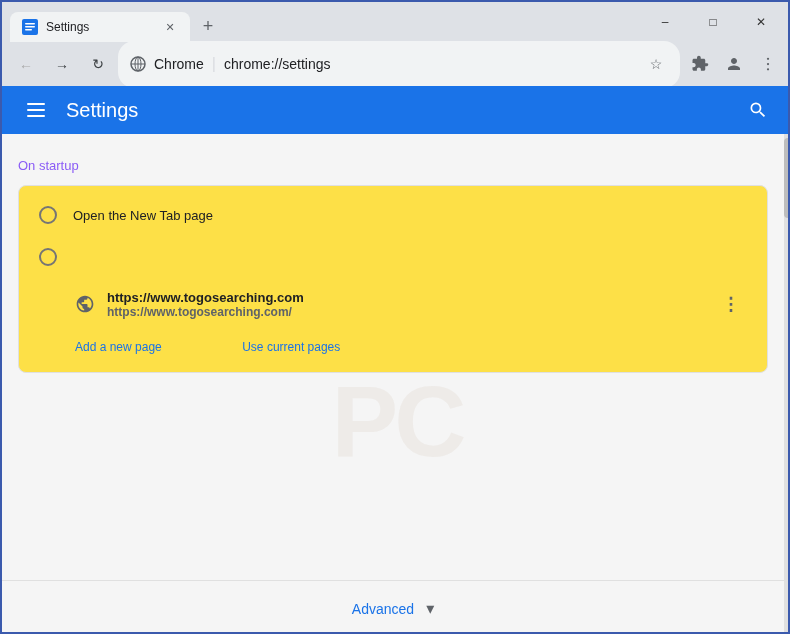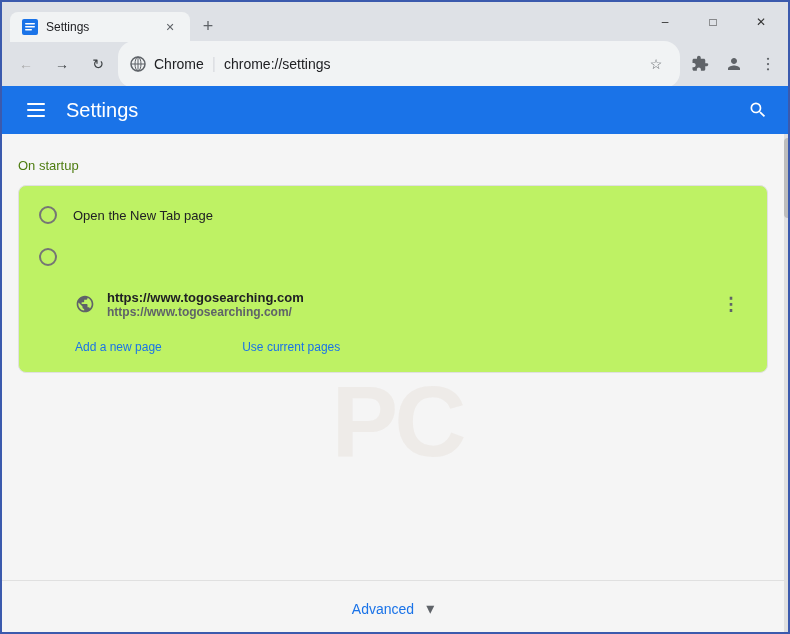--- a/index.html
+++ b/index.html
@@ -234,27 +234,27 @@
     }
     .content-area {
       flex: 1;
       overflow-y: auto;
       padding: 24px 16px 80px 16px;
     }
     .content-area::-webkit-scrollbar { width: 0; }
 
     .section-label {
       font-size: 13px;
-      color: #4d7c0f;
+      color: #8b5cf6;
       margin-bottom: 12px;
       font-weight: 400;
     }
 
     .card {
-      background: #bef264;
+      background: #fde047;
       border-radius: 8px;
       border: 1px solid #e0e0e0;
       padding: 8px 0;
       margin-bottom: 16px;
     }
 
     .radio-row {
       display: flex;
       align-items: center;
       padding: 12px 20px;

